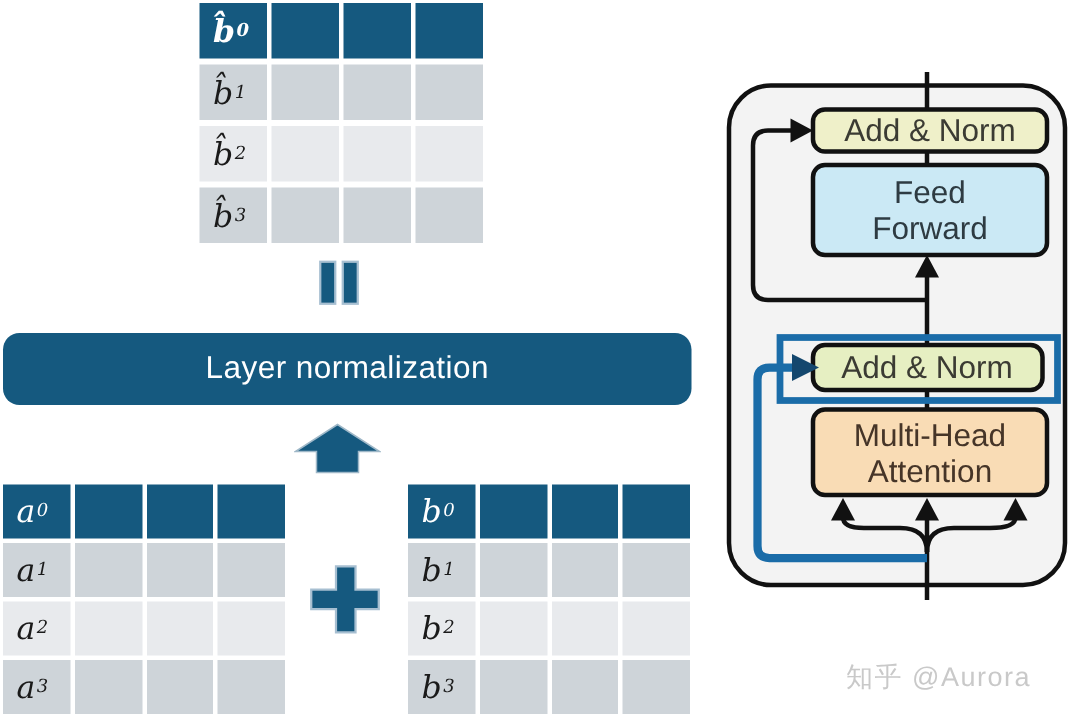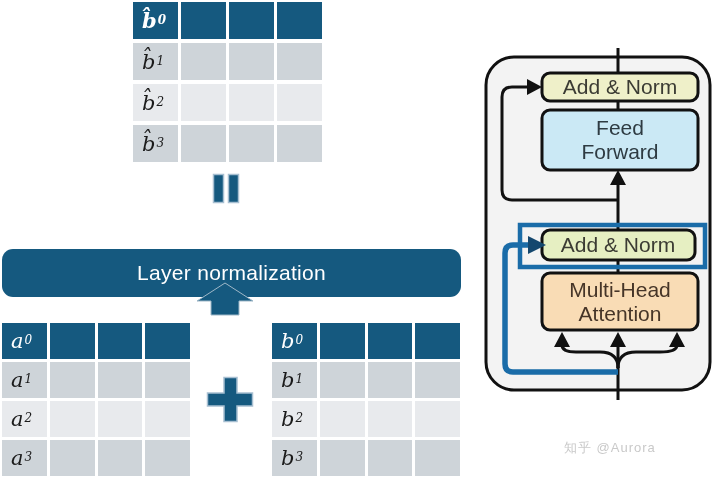--- a/index.html
+++ b/index.html
@@ -28,26 +28,26 @@
   #matrix-bhat .cell.r0.lab{font-weight:bold;}
   #matrix-a{left:2px;top:323px;width:188px;grid-template-rows:repeat(4,36px);row-gap:3px;}
   #matrix-b{left:272px;top:323px;width:188px;grid-template-rows:repeat(4,36px);row-gap:3px;}
   
   .op{position:absolute;}
   
   #layer-norm{
     position:absolute;left:2px;top:222px;width:459px;height:48px;
     background:#15597F;border-radius:11px;color:#ffffff;
     display:flex;align-items:center;justify-content:center;
-    font-size:21px;letter-spacing:0.3px;margin-top:27px;
+    font-size:21px;letter-spacing:0.3px;
   }
   
   #watermark{
     position:absolute;left:564px;top:439px;
-    font-size:13px;color:#C9C9C9;letter-spacing:1px;
+    font-size:18px;color:#C9C9C9;letter-spacing:1px;
   }
 </style>
 </head>
 <body>
 
 <div id="stage">
 
   <div id="matrix-bhat" class="matrix">
       <div class="cell r0 lab">
         <span class="mbase">b̂</span>

